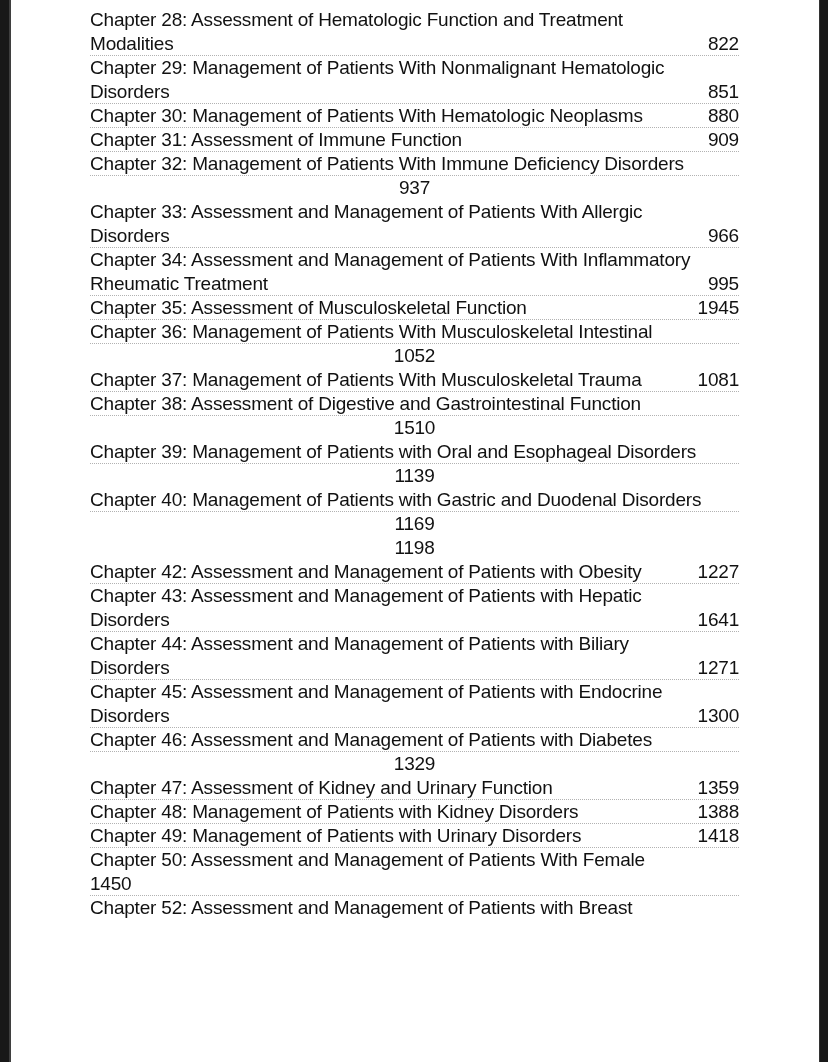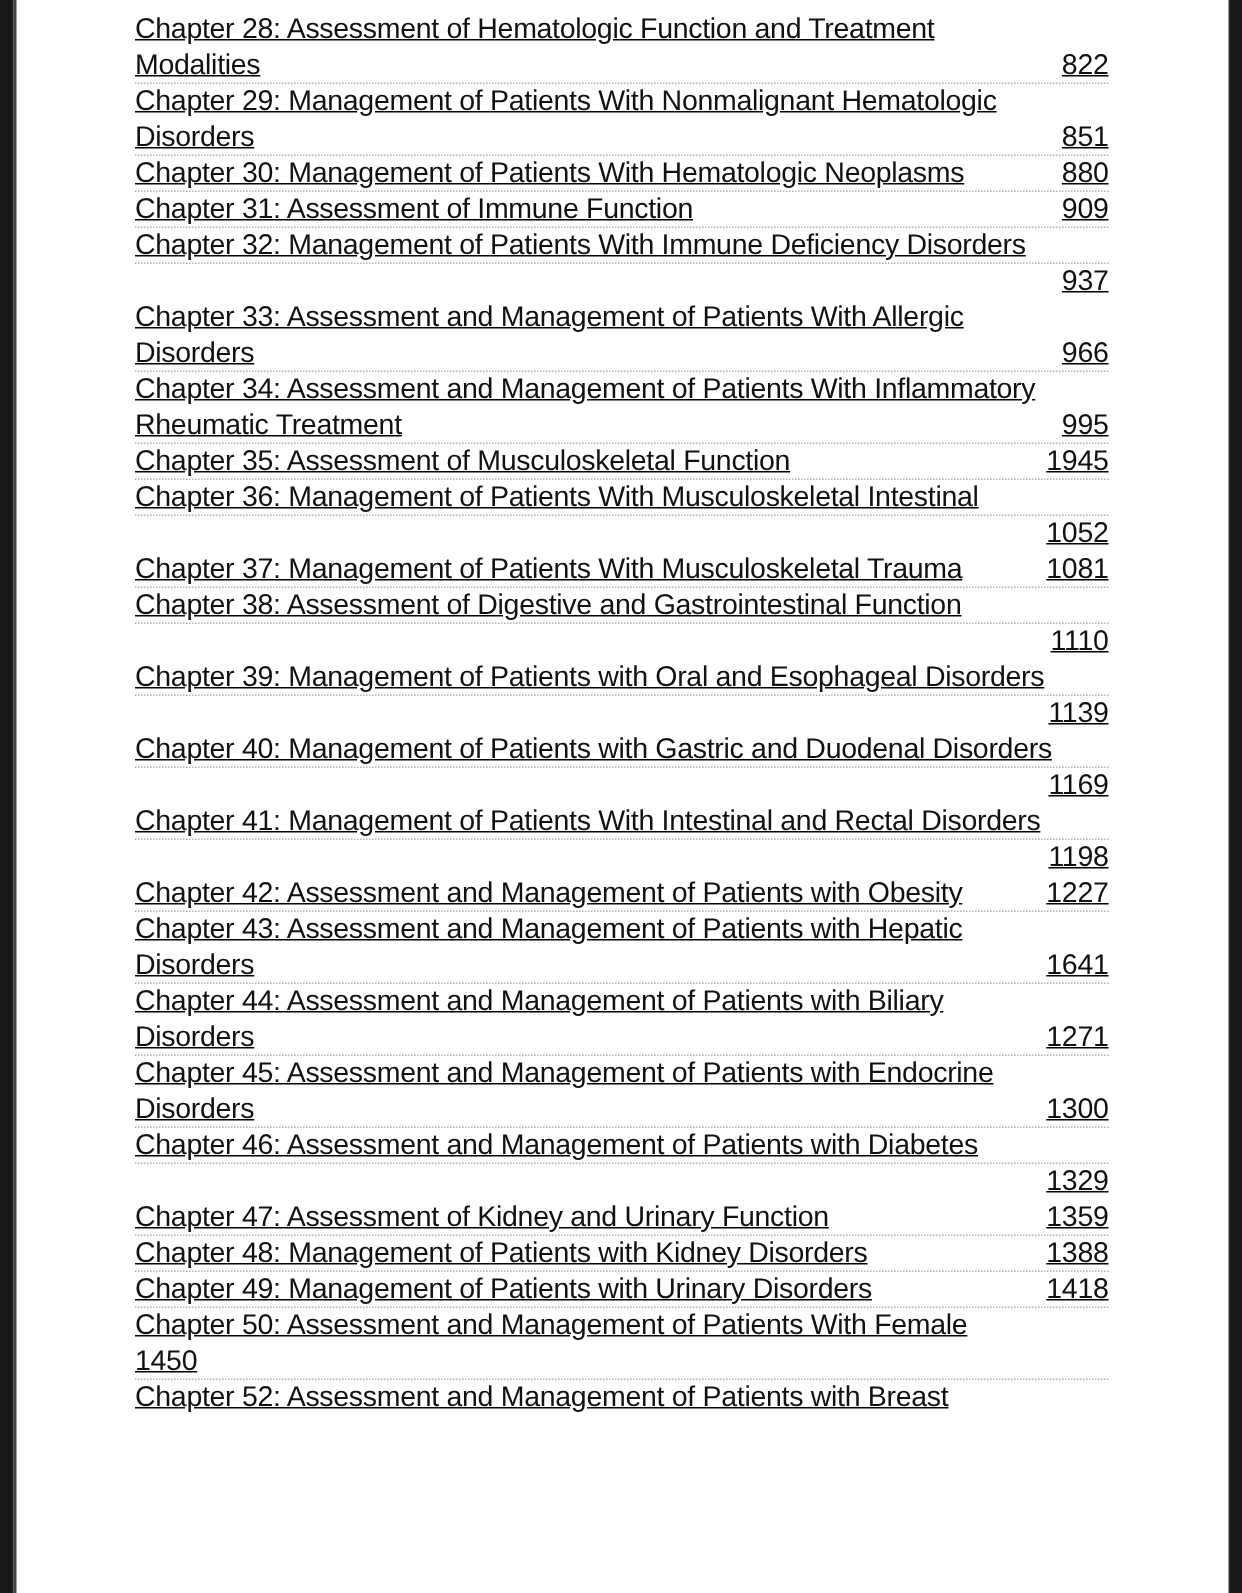--- a/index.html
+++ b/index.html
@@ -23,41 +23,40 @@
     bottom: 0;
     left: 9px;
     right: 8px;
     background: #ffffff;
     border-left: 2px solid #3f3f3f;
     border-right: 1px solid #333333;
     box-sizing: border-box;
   }
   .toc {
     padding: 8px 80px 0 79px;
-    text-decoration: underline;
   }
   .toc-entry {
     display: block;
   }
   .line {
     display: flex;
     justify-content: space-between;
     align-items: baseline;
     height: 24px;
     line-height: 24px;
     font-size: 19px;
     color: #111111;
     white-space: nowrap;
     box-sizing: border-box;
   }
   .line.leader {
     border-bottom: 1px dotted #b2b2b2;
   }
   .line.page-only {
-    justify-content: flex-end;
+    justify-content: center;
   }
   .line-text {
     letter-spacing: -0.2px;
     flex: 0 0 auto;
   }
   .page-num {
     flex: 0 0 auto;
     text-align: right;
     letter-spacing: -0.2px;
   }
@@ -142,43 +141,40 @@
           <div class="line leader">
             <span class="line-text">Chapter 37: Management of Patients With Musculoskeletal Trauma</span>
             <span class="page-num">1081</span>
           </div>
         </div>
         <div class="toc-entry">
           <div class="line leader">
             <span class="line-text">Chapter 38: Assessment of Digestive and Gastrointestinal Function</span>
           </div>
           <div class="line page-only">
-            <span class="page-num">1110</span>
+            <span class="page-num">1510</span>
           </div>
         </div>
         <div class="toc-entry">
           <div class="line leader">
             <span class="line-text">Chapter 39: Management of Patients with Oral and Esophageal Disorders</span>
           </div>
           <div class="line page-only">
             <span class="page-num">1139</span>
           </div>
         </div>
         <div class="toc-entry">
           <div class="line leader">
             <span class="line-text">Chapter 40: Management of Patients with Gastric and Duodenal Disorders</span>
           </div>
           <div class="line page-only">
             <span class="page-num">1169</span>
           </div>
         </div>
         <div class="toc-entry">
-          <div class="line leader">
-            <span class="line-text">Chapter 41: Management of Patients With Intestinal and Rectal Disorders</span>
-          </div>
           <div class="line page-only">
             <span class="page-num">1198</span>
           </div>
         </div>
         <div class="toc-entry">
           <div class="line leader">
             <span class="line-text">Chapter 42: Assessment and Management of Patients with Obesity</span>
             <span class="page-num">1227</span>
           </div>
         </div>

